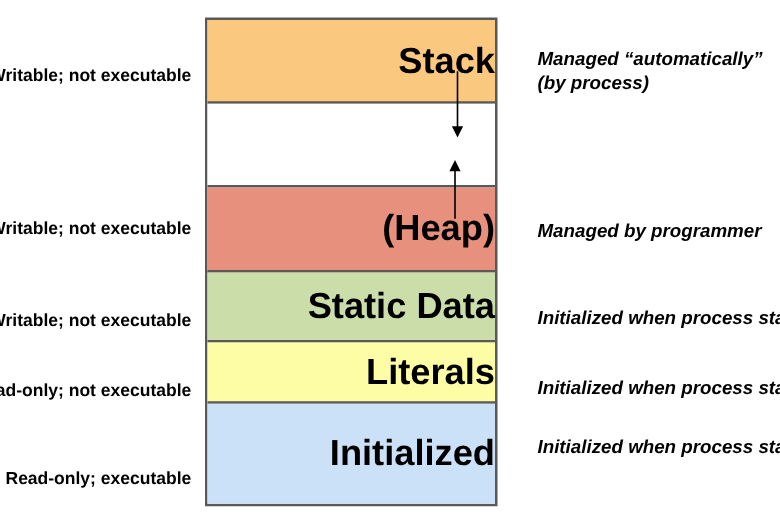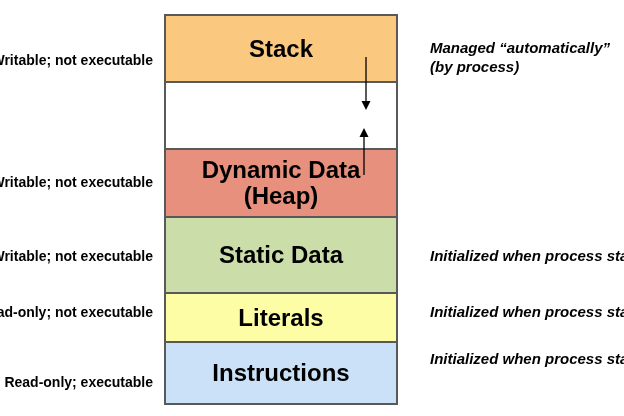--- a/index.html
+++ b/index.html
@@ -7,28 +7,28 @@
     position:relative;width:624px;height:416px;background:#ffffff;
     overflow:hidden;font-family:"Liberation Sans",sans-serif;color:#000;
   }
   .mem-col{
     position:absolute;left:164px;top:14px;width:234px;height:391px;
     box-sizing:border-box;border:2px solid #595959;
     display:flex;flex-direction:column;
   }
   .sec{
     box-sizing:border-box;border-bottom:2px solid #595959;
-    display:flex;flex-direction:column;align-items:center;justify-content:center;
-    text-align:center;font-size:24px;font-weight:bold;line-height:26px;
+    display:flex;flex-direction:column;align-items:flex-end;justify-content:center;
+    text-align:center;font-size:29px;font-weight:bold;line-height:26px;
   }
   .sec:last-child{border-bottom:none;flex:1;}
   .sec.h-stack{height:67px;}
   .sec.h-gap{height:67px;}
   .sec.h-heap{height:68px;}
-  .sec.h-static{height:76px;}
+  .sec.h-static{height:56px;}
   .sec.h-literals{height:49px;}
   .lnote{
     position:absolute;right:471px;transform:translateY(-50%);
     white-space:nowrap;font-size:14px;font-weight:bold;
   }
   .rnote{
     position:absolute;left:430px;transform:translateY(-50%);
     white-space:nowrap;font-size:15px;font-weight:bold;line-height:19px;font-style:italic;
   }
   .arrows{position:absolute;left:0;top:0;pointer-events:none;}
@@ -39,44 +39,44 @@
 <div class="canvas">
 
   <div class="mem-col">
     <div class="sec h-stack" style="background-color: rgb(251, 200, 128);">
       <span>Stack</span>
     </div>
     <div class="sec h-gap" style="background-color: rgb(255, 255, 255);">
       <span></span>
     </div>
     <div class="sec h-heap" style="background-color: rgb(232, 144, 126);">
-      <span>Dynamic Data</span>
       <span>(Heap)</span>
     </div>
     <div class="sec h-static" style="background-color: rgb(203, 221, 169);">
       <span>Static Data</span>
     </div>
     <div class="sec h-literals" style="background-color: rgb(253, 253, 166);">
       <span>Literals</span>
     </div>
     <div class="sec" style="background-color: rgb(203, 225, 248);">
-      <span>Instructions</span>
+      <span>Initialized</span>
     </div>
   </div>
 
   <div class="lnote" style="top:60px">Writable; not executable</div>
   <div class="lnote" style="top:182px">Writable; not executable</div>
   <div class="lnote" style="top:256px">Writable; not executable</div>
   <div class="lnote" style="top:312px">Read-only; not executable</div>
   <div class="lnote" style="top:382px">Read-only; executable</div>
 
   <div class="rnote" style="top:57px">
     <div>Managed “automatically”</div>
     <div>(by process)</div>
   </div>
+  <div class="rnote" style="top:185px">Managed by programmer</div>
   <div class="rnote" style="top:255px">Initialized when process starts</div>
   <div class="rnote" style="top:311px">Initialized when process starts</div>
   <div class="rnote" style="top:358px">Initialized when process starts</div>
 
   <svg class="arrows" width="624" height="416" viewBox="0 0 624 416">
     <line x1="366" y1="57" x2="366" y2="103" stroke="#000000" stroke-width="1.3"></line>
     <polygon points="361.5,101 370.5,101 366,110" fill="#000000"></polygon>
     <line x1="364" y1="175" x2="364" y2="136" stroke="#000000" stroke-width="1.3"></line>
     <polygon points="359.5,137 368.5,137 364,128" fill="#000000"></polygon>
   </svg>

